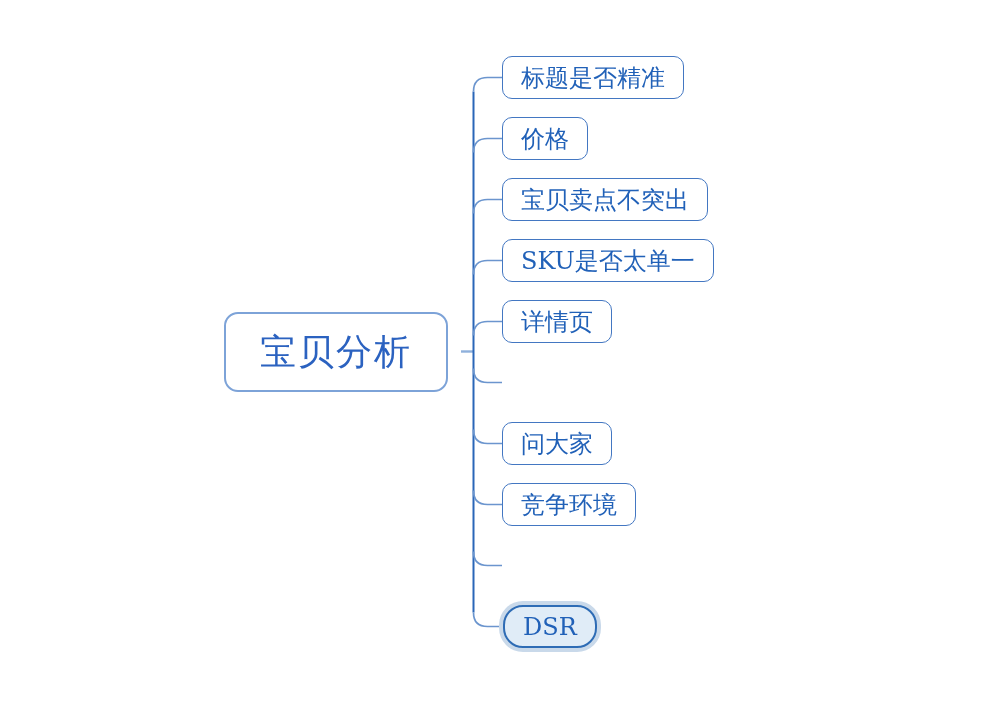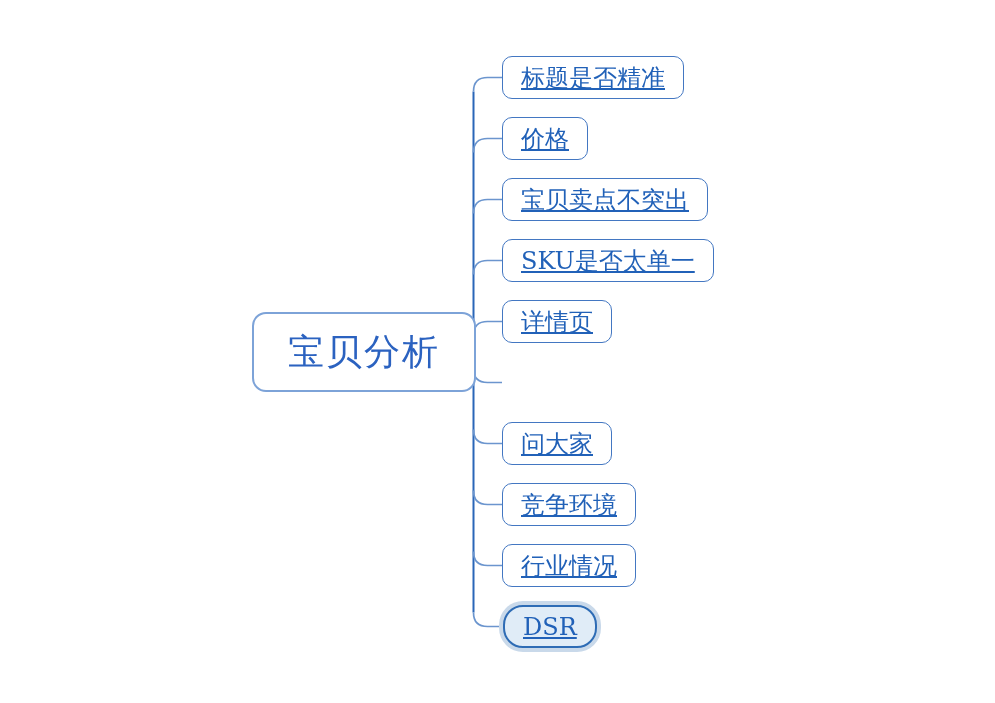--- a/index.html
+++ b/index.html
@@ -12,28 +12,28 @@
   }
   .connectors{position:absolute;left:0;top:0;}
   .branch{fill:none;stroke:#6b95ce;stroke-width:1.7;}
   .trunk{stroke:#2a66b8;stroke-width:2;}
   .root-stub{stroke:#8fb0dc;stroke-width:2.4;}
   .node{
     position:absolute;left:502px;height:43px;box-sizing:border-box;
     background:#ffffff;border:1.6px solid #4377c2;border-radius:10px;
     color:#2161b8;font-size:24px;white-space:nowrap;
     display:flex;align-items:center;justify-content:flex-end;
-    padding:0 18px;cursor:default;text-decoration:underline;
+    padding:0 18px;cursor:default;
   }
   .node.selected{
     left:503px;background:#e0ecf7;border:2px solid #2e6cb5;
     box-shadow:0 0 0 4px #c9d9ea;border-radius:20px;
   }
   .root-node{
-    position:absolute;left:252px;top:312px;width:224px;height:80px;box-sizing:border-box;
+    position:absolute;left:224px;top:312px;width:224px;height:80px;box-sizing:border-box;
     background:#ffffff;border:2px solid #7da3d8;border-radius:14px;
     color:#2b62c0;font-size:36px;letter-spacing:2px;white-space:nowrap;
     display:flex;align-items:center;justify-content:center;cursor:default;
   }
 </style>
 </head>
 <body>
 
 <div class="canvas">
 
@@ -70,20 +70,17 @@
   </div>
   <div class="node" style="top:239px">
     <span>SKU是否太单一</span>
   </div>
   <div class="node" style="top:422px">
     <span>问大家</span>
   </div>
   <div class="node" style="top:483px">
     <span>竞争环境</span>
   </div>
-  <div class="node" style="top:544px">
-    <span>行业情况</span>
-  </div>
   <div class="node selected" style="top:605px">
     <span>DSR</span>
   </div>
 
 </div>
 
 </body></html>

